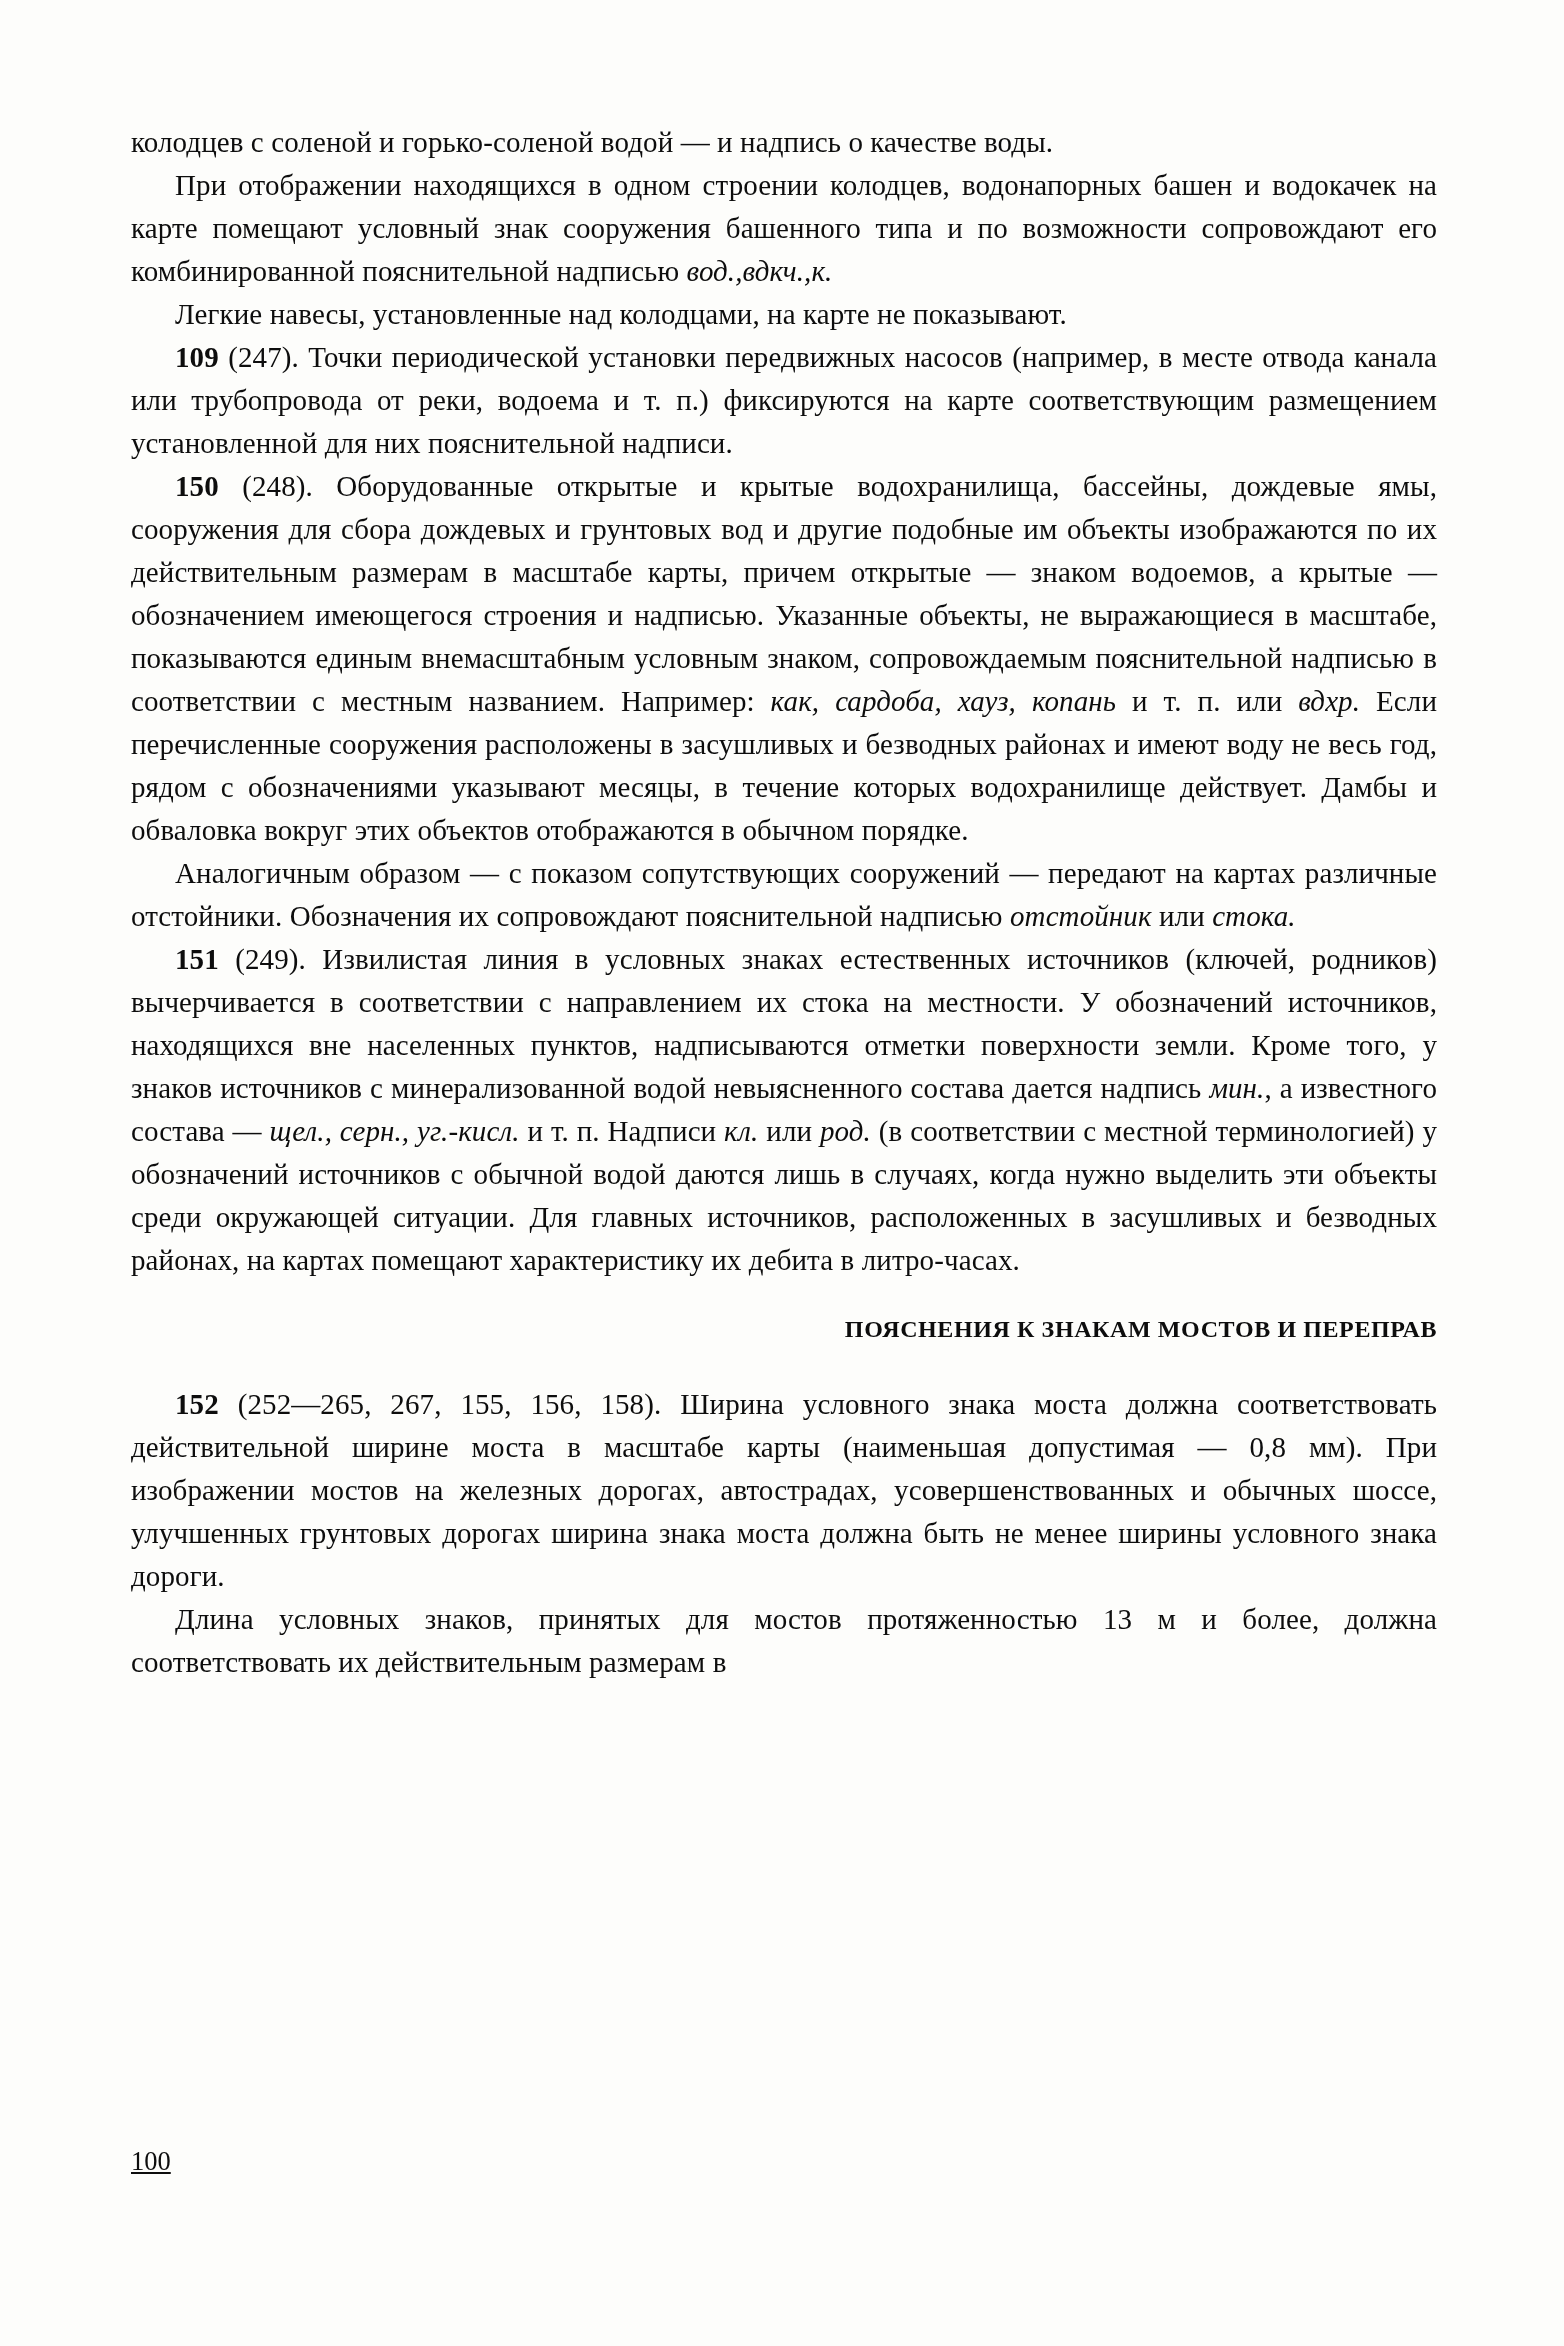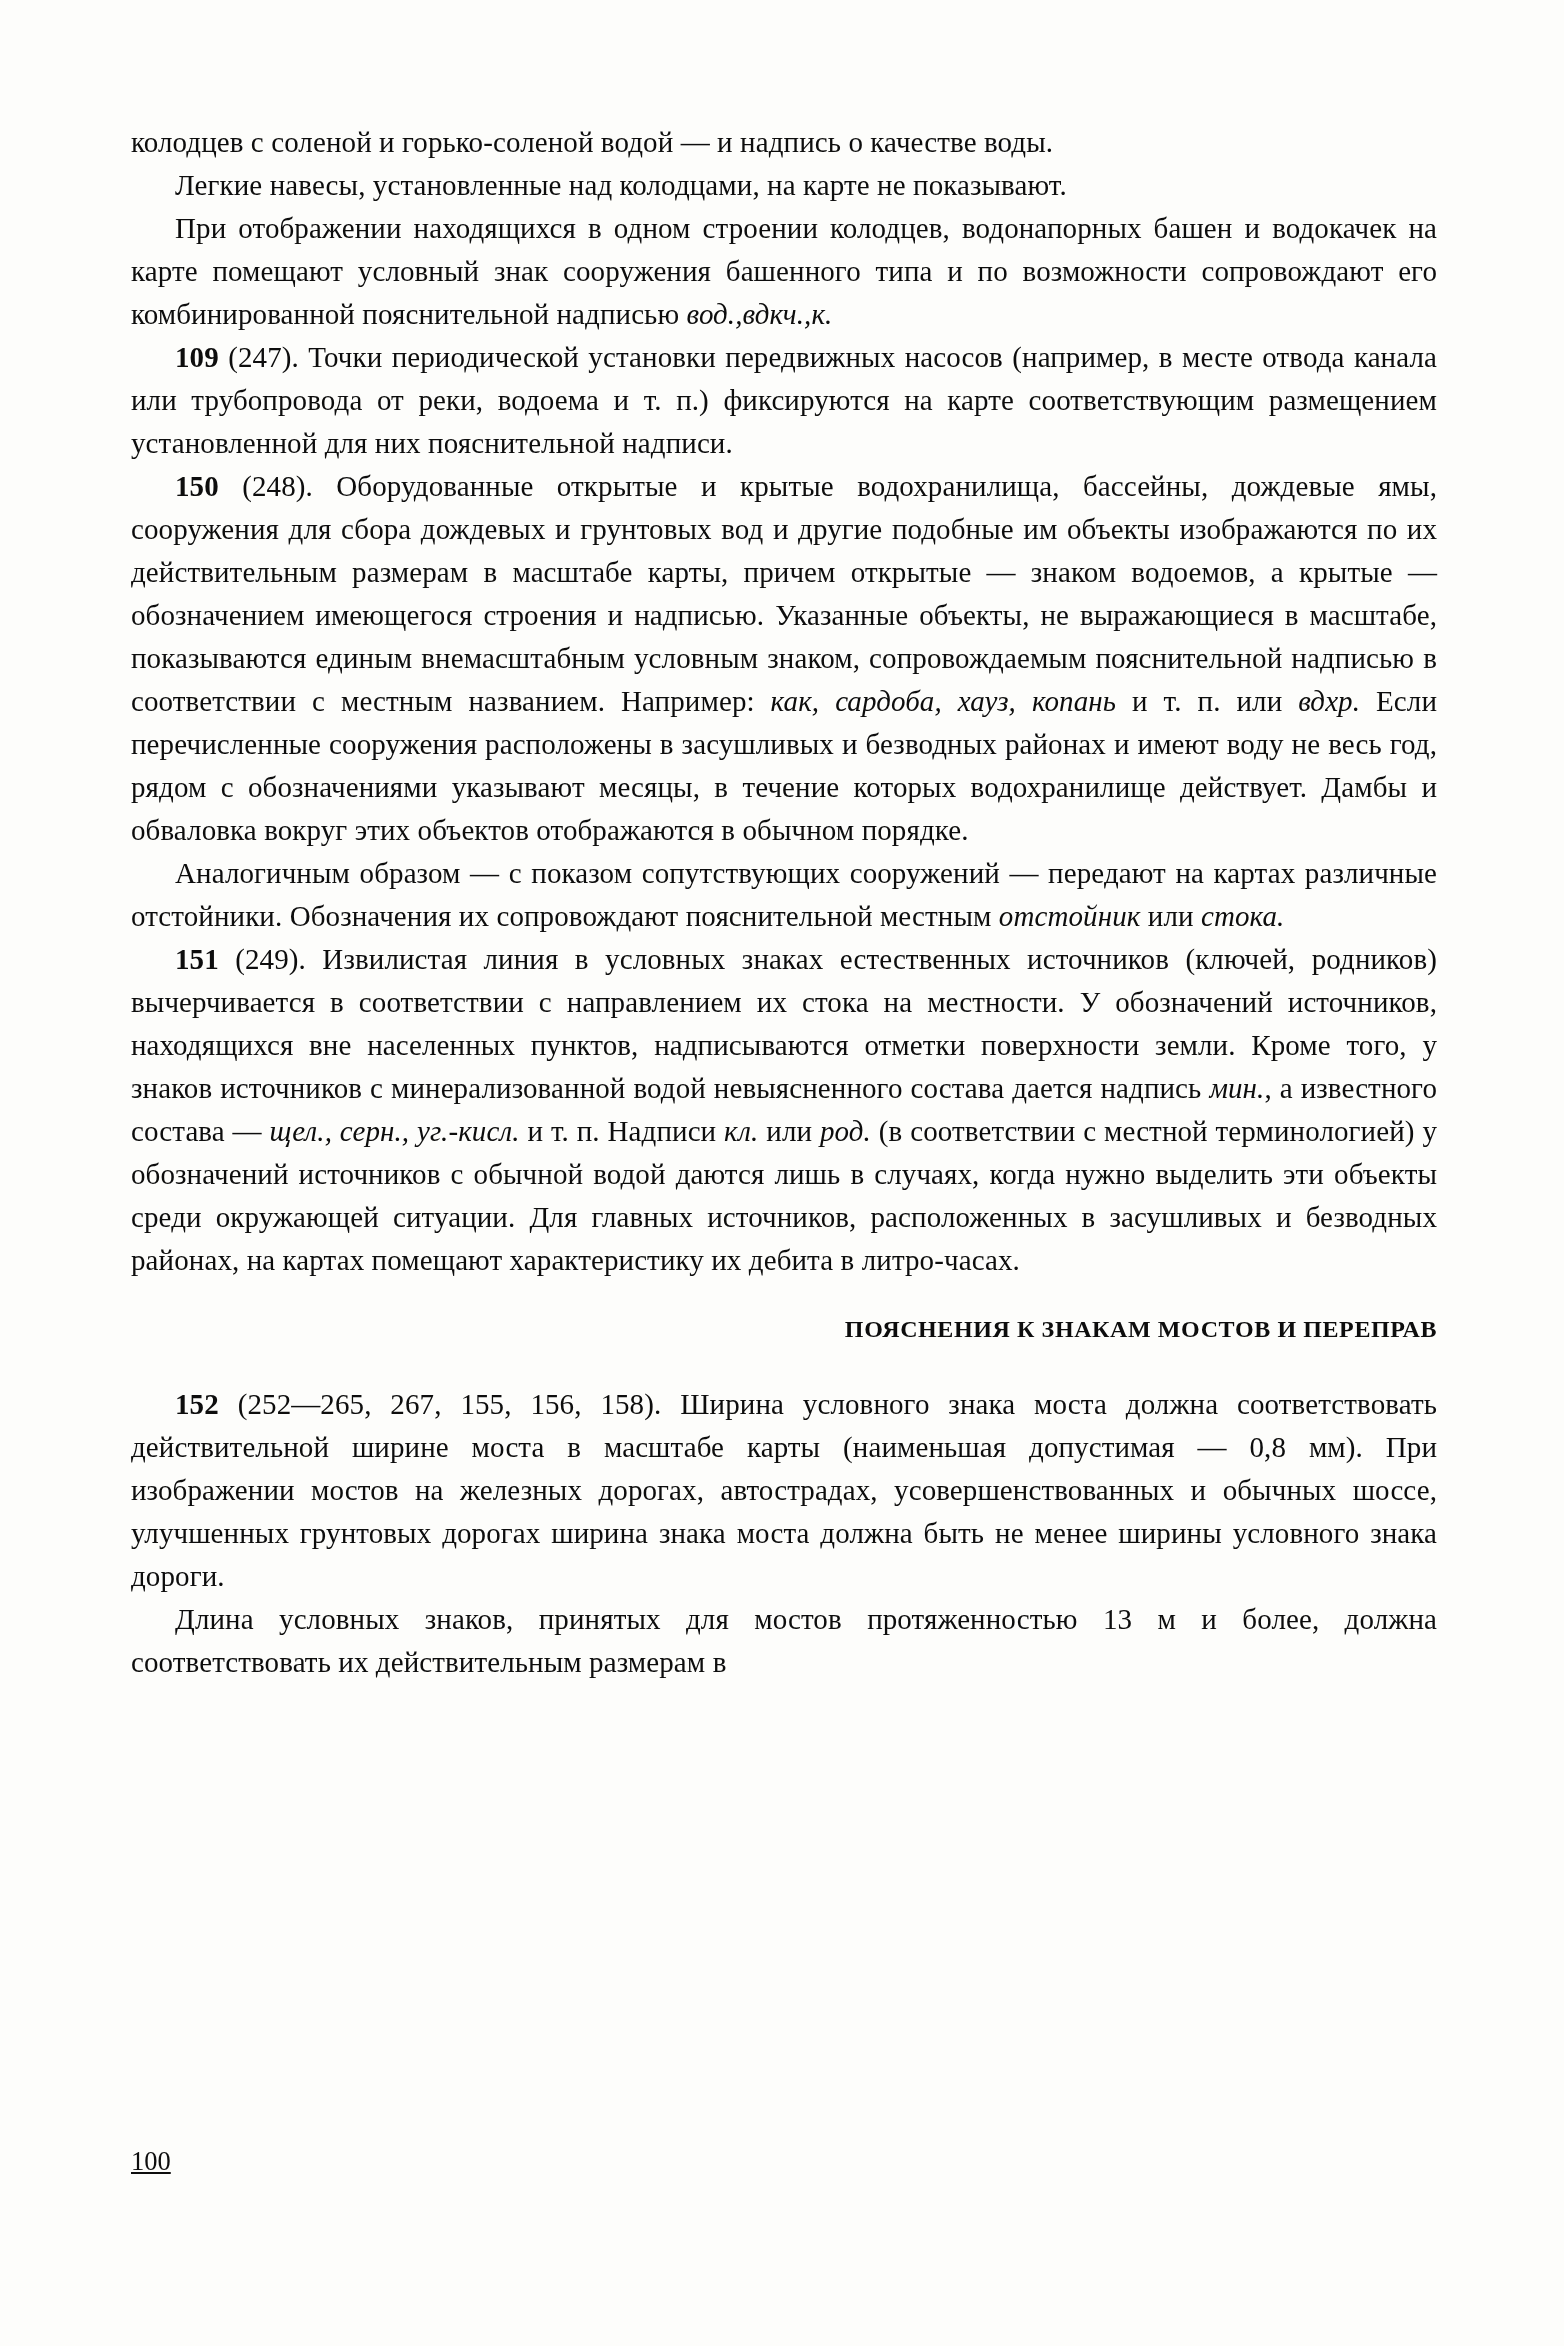--- a/index.html
+++ b/index.html
@@ -63,25 +63,25 @@
   }
 </style>
 </head>
 <body>
 
 <div class="page">
   <div class="content">
 
     <div id="block-top">
         <p class="noindent"><span>колодцев с соленой и горько-соленой водой — и надпись о качестве воды.</span></p>
+        <p class="indent"><span>При отображении находящихся в одном строении колодцев, водонапорных башен и водокачек на карте помещают условный знак сооружения башенного типа и по возможности сопровождают его комбинированной пояснительной надписью </span><span class="ital">вод.,вдкч.,к.</span></p>
         <p class="indent"><span>Легкие навесы, установленные над колодцами, на карте не показывают.</span></p>
-        <p class="indent"><span>При отображении находящихся в одном строении колодцев, водонапорных башен и водокачек на карте помещают условный знак сооружения башенного типа и по возможности сопровождают его комбинированной пояснительной надписью </span><span class="ital">вод.,вдкч.,к.</span></p>
         <p class="indent"><span class="num">109</span><span> (247). Точки периодической установки передвижных насосов (например, в месте отвода канала или трубопровода от реки, водоема и т. п.) фиксируются на карте соответствующим размещением установленной для них пояснительной надписи.</span></p>
         <p class="indent"><span class="num">150</span><span> (248). Оборудованные открытые и крытые водохранилища, бассейны, дождевые ямы, сооружения для сбора дождевых и грунтовых вод и другие подобные им объекты изображаются по их действительным размерам в масштабе карты, причем открытые — знаком водоемов, а крытые — обозначением имеющегося строения и надписью. Указанные объекты, не выражающиеся в масштабе, показываются единым внемасштабным условным знаком, сопровождаемым пояснительной надписью в соответствии с местным названием. Например: </span><span class="ital">как, сардоба, хауз, копань</span><span> и т. п. или </span><span class="ital">вдхр.</span><span> Если перечисленные сооружения расположены в засушливых и безводных районах и имеют воду не весь год, рядом с обозначениями указывают месяцы, в течение которых водохранилище действует. Дамбы и обваловка вокруг этих объектов отображаются в обычном порядке.</span></p>
-        <p class="indent"><span>Аналогичным образом — с показом сопутствующих сооружений — передают на картах различные отстойники. Обозначения их сопровождают пояснительной местным </span><span class="ital">отстойник</span><span> или </span><span class="ital">стока.</span></p>
+        <p class="indent"><span>Аналогичным образом — с показом сопутствующих сооружений — передают на картах различные отстойники. Обозначения их сопровождают пояснительной надписью </span><span class="ital">отстойник</span><span> или </span><span class="ital">стока.</span></p>
         <p class="indent"><span class="num">151</span><span> (249). Извилистая линия в условных знаках естественных источников (ключей, родников) вычерчивается в соответствии с направлением их стока на местности. У обозначений источников, находящихся вне населенных пунктов, надписываются отметки поверхности земли. Кроме того, у знаков источников с минерализованной водой невыясненного состава дается надпись </span><span class="ital">мин.</span><span>, а известного состава — </span><span class="ital">щел., серн., уг.-кисл.</span><span> и т. п. Надписи </span><span class="ital">кл.</span><span> или </span><span class="ital">род.</span><span> (в соответствии с местной терминологией) у обозначений источников с обычной водой даются лишь в случаях, когда нужно выделить эти объекты среди окружающей ситуации. Для главных источников, расположенных в засушливых и безводных районах, на картах помещают характеристику их дебита в литро-часах.</span></p>
       </div>
 
     <h2 class="section-heading">ПОЯСНЕНИЯ К ЗНАКАМ МОСТОВ И ПЕРЕПРАВ</h2>
 
     <div id="block-bottom">
         <p class="indent"><span class="num">152</span><span> (252—265, 267, 155, 156, 158). Ширина условного знака моста должна соответствовать действительной ширине моста в масштабе карты (наименьшая допустимая — 0,8 мм). При изображении мостов на железных дорогах, автострадах, усовершенствованных и обычных шоссе, улучшенных грунтовых дорогах ширина знака моста должна быть не менее ширины условного знака дороги.</span></p>
         <p class="indent"><span>Длина условных знаков, принятых для мостов протяженностью 13 м и более, должна соответствовать их действительным размерам в</span></p>
       </div>
 

